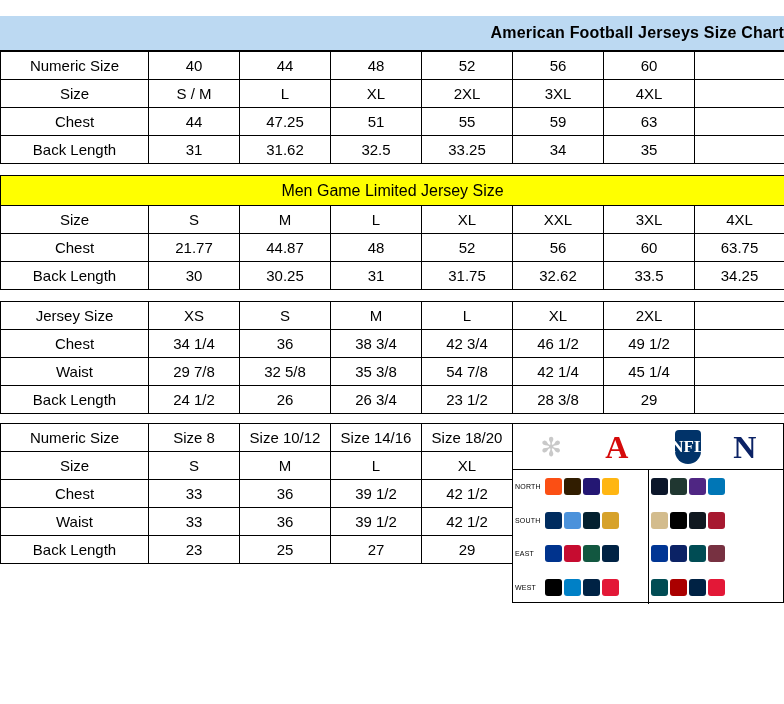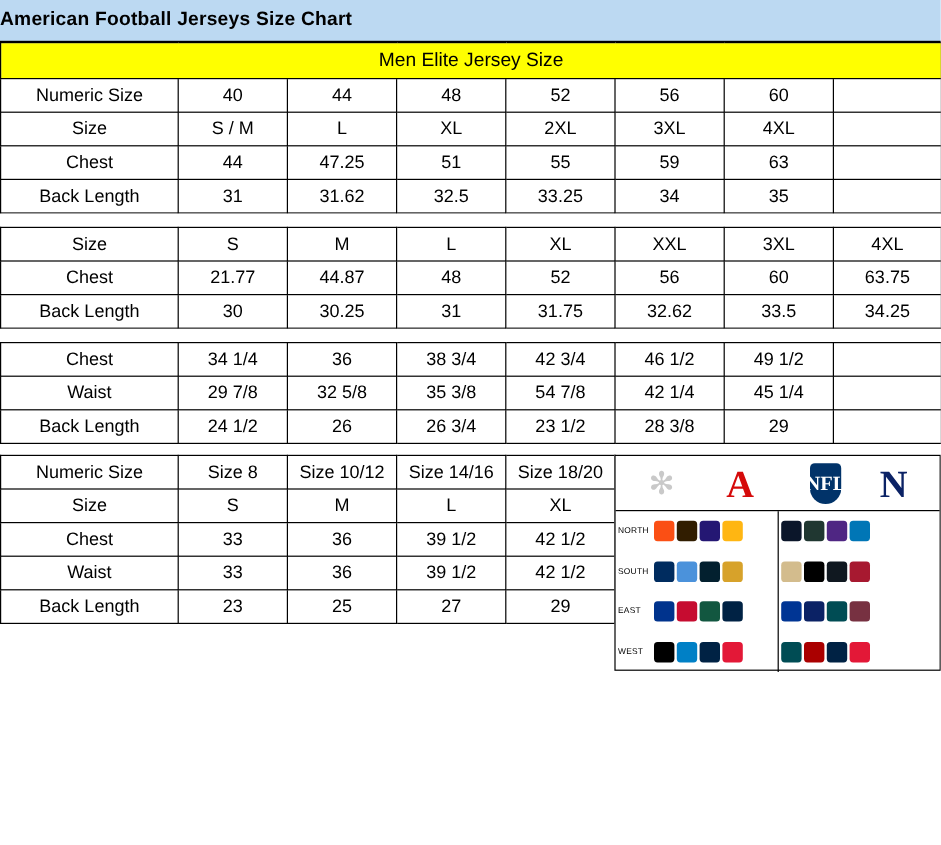--- a/index.html
+++ b/index.html
@@ -19,22 +19,23 @@
     width: 784px;
     height: 704px;
     background: #fff;
   }
   
   .title-bar {
     background: #bcd9f2;
     height: 34px;
     display: flex;
     align-items: center;
-    justify-content: flex-start;
+    justify-content: flex-end;
     border-bottom: 1px solid #000;
+    margin-top: 16px;
   }
   .title-bar .title-text {
     font-size: 16px;
     font-weight: bold;
     letter-spacing: 0.2px;
   }
   
   table.sz {
     border-collapse: collapse;
     width: 100%;
@@ -195,23 +196,20 @@
         <col style="width:148px">
           <col style="width:91px">
           <col style="width:91px">
         <col style="width:91px">
           <col style="width:91px">
           <col style="width:91px">
         <col style="width:91px">
           <col style="width:90px">
       </colgroup>
       <tbody>
-          <tr>
-        <td class="section" colspan="8">Men Elite Jersey Size</td>
-      </tr>
       <tr>
         <td class="rowlabel">Numeric Size</td>
         <td>40</td>
         <td>44</td>
         <td>48</td>
         <td>52</td>
         <td>56</td>
         <td>60</td>
         <td></td>
       </tr>
@@ -257,20 +255,23 @@
         <col style="width:148px">
           <col style="width:91px">
           <col style="width:91px">
         <col style="width:91px">
           <col style="width:91px">
           <col style="width:91px">
         <col style="width:91px">
           <col style="width:90px">
       </colgroup>
       <tbody>
+          <tr>
+        <td class="section" colspan="8">Men Game Limited Jersey Size</td>
+      </tr>
       <tr>
         <td class="rowlabel">Size</td>
         <td>S</td>
         <td>M</td>
         <td>L</td>
         <td>XL</td>
         <td>XXL</td>
         <td>3XL</td>
         <td>4XL</td>
       </tr>
@@ -306,20 +307,30 @@
         <col style="width:148px">
           <col style="width:91px">
           <col style="width:91px">
         <col style="width:91px">
           <col style="width:91px">
           <col style="width:91px">
         <col style="width:91px">
           <col style="width:90px">
       </colgroup>
       <tbody>
+      <tr>
+        <td class="rowlabel">Jersey Size</td>
+        <td>XS</td>
+        <td>S</td>
+        <td>M</td>
+        <td>L</td>
+        <td>XL</td>
+        <td>2XL</td>
+        <td></td>
+      </tr>
       <tr>
         <td class="rowlabel">Chest</td>
         <td>34 1/4</td>
         <td>36</td>
         <td>38 3/4</td>
         <td>42 3/4</td>
         <td>46 1/2</td>
         <td>49 1/2</td>
         <td></td>
       </tr>

